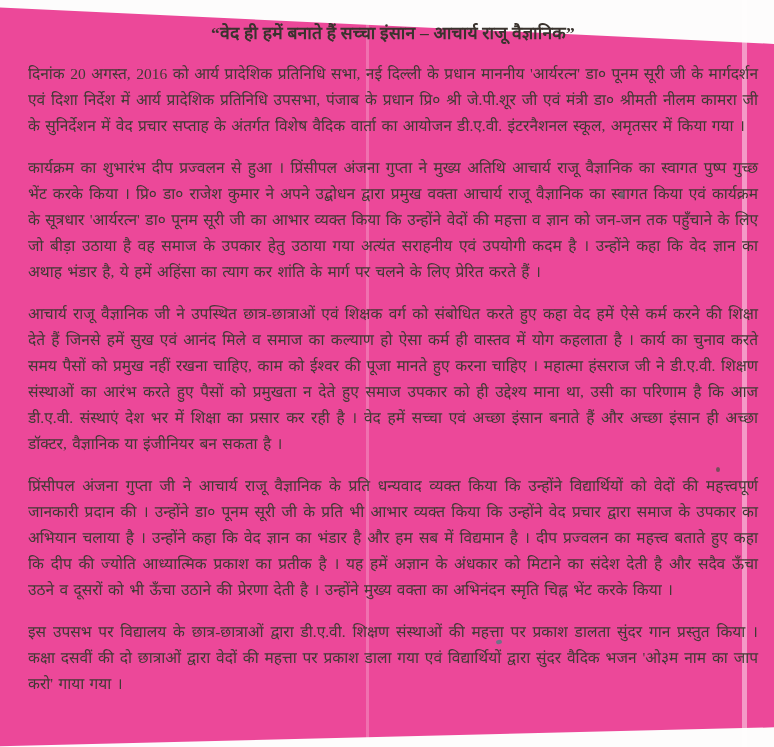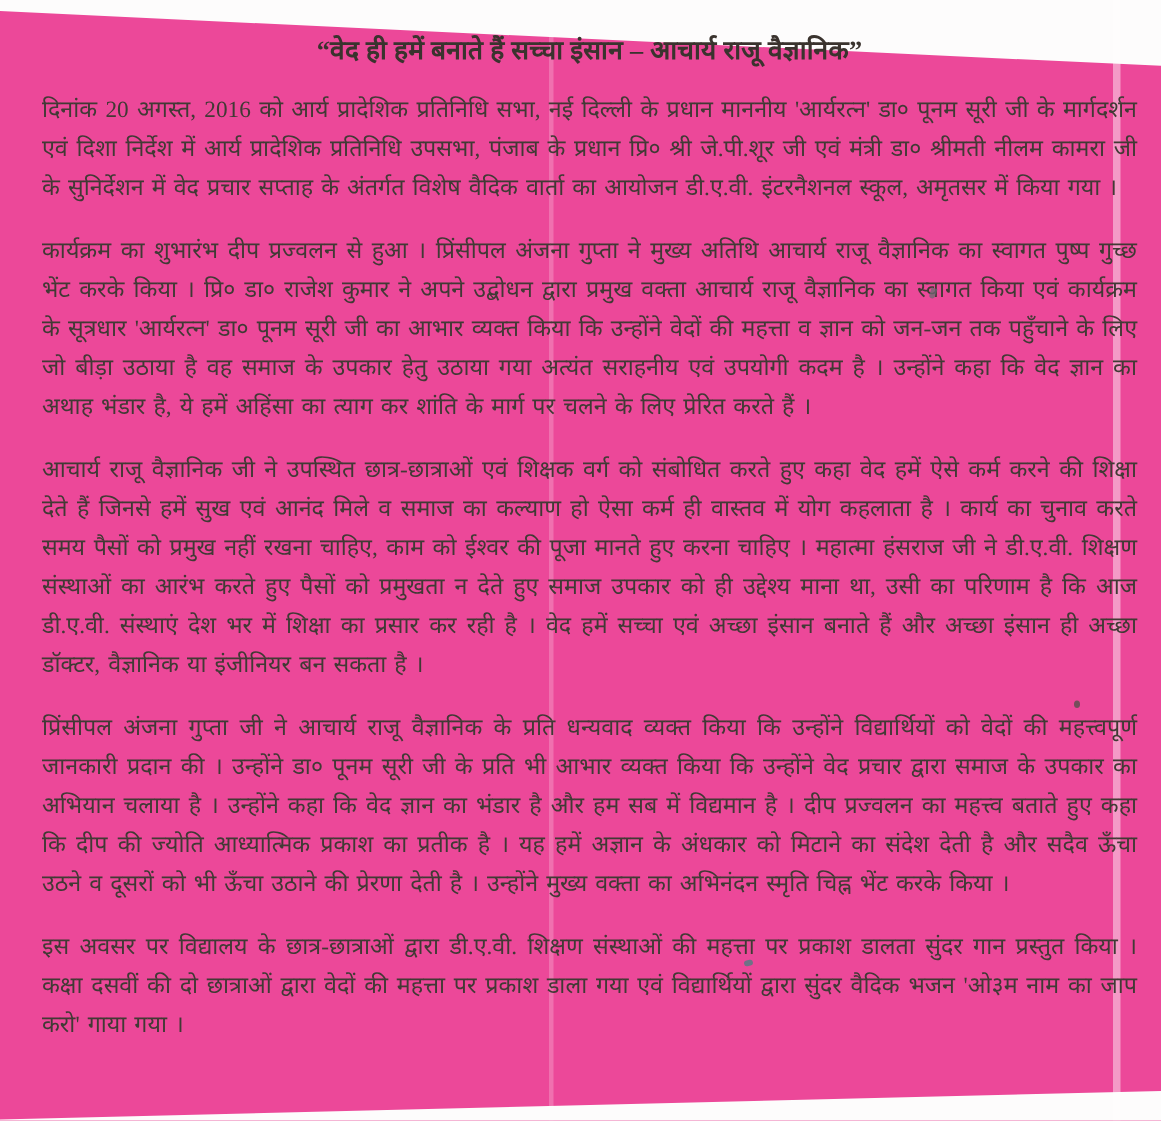--- a/index.html
+++ b/index.html
@@ -61,21 +61,21 @@
   <div class="edge edge-bottom"></div>
   <div class="seam seam-mid"></div>
   <div class="seam seam-right"></div>
 
   <div class="content">
     <h1 class="title">“वेद ही हमें बनाते हैं सच्चा इंसान – आचार्य राजू वैज्ञानिक”</h1>
     <p>दिनांक 20 अगस्त, 2016 को आर्य प्रादेशिक प्रतिनिधि सभा, नई दिल्ली के प्रधान माननीय 'आर्यरत्न' डा० पूनम सूरी जी के मार्गदर्शन एवं दिशा निर्देश में आर्य प्रादेशिक प्रतिनिधि उपसभा, पंजाब के प्रधान प्रि० श्री जे.पी.शूर जी एवं मंत्री डा० श्रीमती नीलम कामरा जी के सुनिर्देशन में वेद प्रचार सप्ताह के अंतर्गत विशेष वैदिक वार्ता का आयोजन डी.ए.वी. इंटरनैशनल स्कूल, अमृतसर में किया गया ।</p>
     <p>कार्यक्रम का शुभारंभ दीप प्रज्वलन से हुआ । प्रिंसीपल अंजना गुप्ता ने मुख्य अतिथि आचार्य राजू वैज्ञानिक का स्वागत पुष्प गुच्छ भेंट करके किया । प्रि० डा० राजेश कुमार ने अपने उद्बोधन द्वारा प्रमुख वक्ता आचार्य राजू वैज्ञानिक का स्वागत किया एवं कार्यक्रम के सूत्रधार 'आर्यरत्न' डा० पूनम सूरी जी का आभार व्यक्त किया कि उन्होंने वेदों की महत्ता व ज्ञान को जन-जन तक पहुँचाने के लिए जो बीड़ा उठाया है वह समाज के उपकार हेतु उठाया गया अत्यंत सराहनीय एवं उपयोगी कदम है । उन्होंने कहा कि वेद ज्ञान का अथाह भंडार है, ये हमें अहिंसा का त्याग कर शांति के मार्ग पर चलने के लिए प्रेरित करते हैं ।</p>
     <p>आचार्य राजू वैज्ञानिक जी ने उपस्थित छात्र-छात्राओं एवं शिक्षक वर्ग को संबोधित करते हुए कहा वेद हमें ऐसे कर्म करने की शिक्षा देते हैं जिनसे हमें सुख एवं आनंद मिले व समाज का कल्याण हो ऐसा कर्म ही वास्तव में योग कहलाता है । कार्य का चुनाव करते समय पैसों को प्रमुख नहीं रखना चाहिए, काम को ईश्वर की पूजा मानते हुए करना चाहिए । महात्मा हंसराज जी ने डी.ए.वी. शिक्षण संस्थाओं का आरंभ करते हुए पैसों को प्रमुखता न देते हुए समाज उपकार को ही उद्देश्य माना था, उसी का परिणाम है कि आज डी.ए.वी. संस्थाएं देश भर में शिक्षा का प्रसार कर रही है । वेद हमें सच्चा एवं अच्छा इंसान बनाते हैं और अच्छा इंसान ही अच्छा डॉक्टर, वैज्ञानिक या इंजीनियर बन सकता है ।</p>
     <p>प्रिंसीपल अंजना गुप्ता जी ने आचार्य राजू वैज्ञानिक के प्रति धन्यवाद व्यक्त किया कि उन्होंने विद्यार्थियों को वेदों की महत्त्वपूर्ण जानकारी प्रदान की । उन्होंने डा० पूनम सूरी जी के प्रति भी आभार व्यक्त किया कि उन्होंने वेद प्रचार द्वारा समाज के उपकार का अभियान चलाया है । उन्होंने कहा कि वेद ज्ञान का भंडार है और हम सब में विद्यमान है । दीप प्रज्वलन का महत्त्व बताते हुए कहा कि दीप की ज्योति आध्यात्मिक प्रकाश का प्रतीक है । यह हमें अज्ञान के अंधकार को मिटाने का संदेश देती है और सदैव ऊँचा उठने व दूसरों को भी ऊँचा उठाने की प्रेरणा देती है । उन्होंने मुख्य वक्ता का अभिनंदन स्मृति चिह्न भेंट करके किया ।</p>
-    <p>इस अवसर पर विद्यालय के छात्र-छात्राओं द्वारा डी.ए.वी. शिक्षण संस्थाओं की महत्ता पर प्रकाश डालता सुंदर गान प्रस्तुत किया । कक्षा दसवीं की दो छात्राओं द्वारा वेदों की महत्ता पर प्रकाश डाला गया एवं विद्यार्थियों द्वारा सुंदर वैदिक भजन 'ओ३म नाम का जाप करो' गाया गया ।</p>
+    <p>इस उपसभ पर विद्यालय के छात्र-छात्राओं द्वारा डी.ए.वी. शिक्षण संस्थाओं की महत्ता पर प्रकाश डालता सुंदर गान प्रस्तुत किया । कक्षा दसवीं की दो छात्राओं द्वारा वेदों की महत्ता पर प्रकाश डाला गया एवं विद्यार्थियों द्वारा सुंदर वैदिक भजन 'ओ३म नाम का जाप करो' गाया गया ।</p>
 
   </div>
 
   <div class="speck speck-comma"></div>
   <div class="speck speck-dot"></div>
   <div class="speck speck-teal"></div>
 
 </div>
 
 </body></html>

